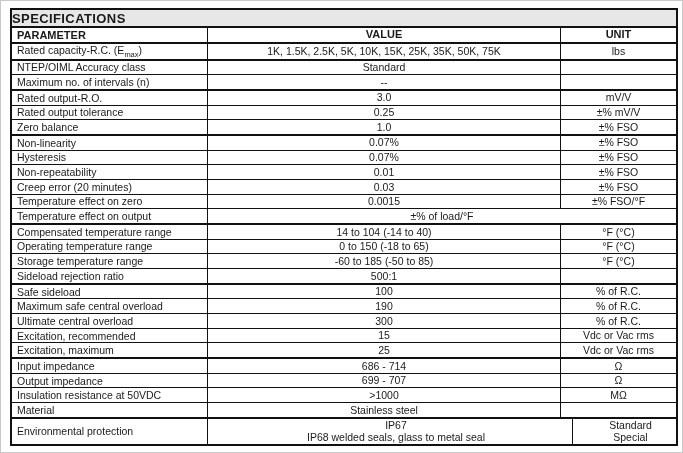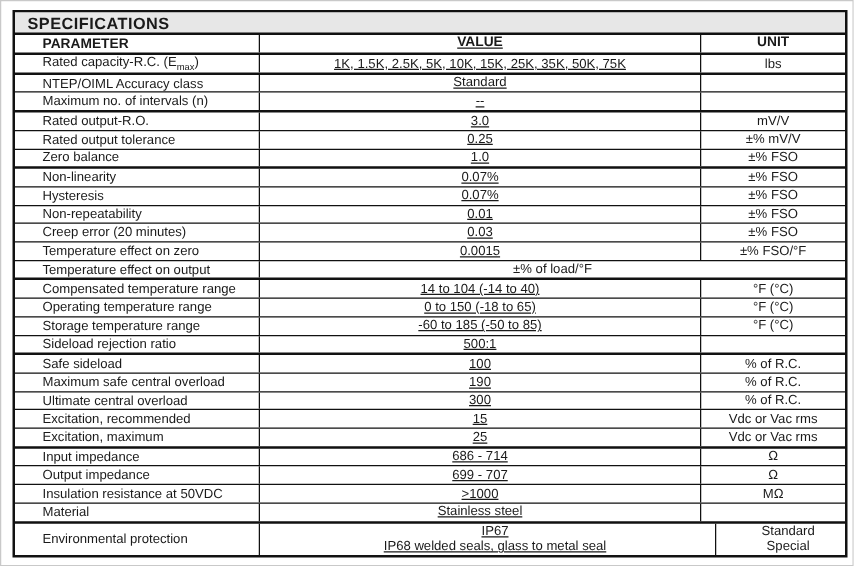--- a/index.html
+++ b/index.html
@@ -5,39 +5,39 @@
   * { margin:0; padding:0; box-sizing:border-box; }
   html,body { width:683px; height:453px; background:#ffffff; font-family:"Liberation Sans", sans-serif; color:#1a1a1a; }
   .page { position:relative; width:683px; height:453px; border:1px solid #c9c9c9; background:#ffffff; }
   .spec-table {
     position:absolute; left:9px; top:7px; width:668px; height:438px;
     border:2px solid #111111; background:#ffffff;
     display:flex; flex-direction:column;
   }
   .title-row {
     height:18px; flex:0 0 18px; background:#e7e7e7; border-bottom:2px solid #111111;
-    display:flex; align-items:flex-end; padding-left:10px;
+    display:flex; align-items:flex-end; 
     font-weight:bold; font-size:13px; letter-spacing:0.4px;
   }
   .header-row {
     height:16px; flex:0 0 16px; border-bottom:2px solid #111111;
     display:flex; font-weight:bold; font-size:11px;
   }
   .data-row { flex:1 1 0; display:flex; border-bottom:1px solid #111111; font-size:10.5px; }
   .data-row.thick { border-bottom-width:2px; }
   .data-row.tall { flex:1.85 1 0;gap:12px; }
   .data-row.last { border-bottom:none; }
   .cell-param {
     width:196px; flex:0 0 196px; border-right:1px solid #111111;
-    display:flex; align-items:center; padding-left:22px; text-align:left;
+    display:flex; align-items:center; padding-left:5px; text-align:left;
   }
   .cell-value {
     width:353px; flex:0 0 353px; border-right:1px solid #111111;
     display:flex; flex-direction:column; align-items:center; justify-content:center;
-    text-align:center; line-height:1.2;text-decoration:underline;
+    text-align:center; line-height:1.2;
   }
   .cell-unit {
     flex:1 1 auto; display:flex; flex-direction:column; align-items:center; justify-content:center;
     text-align:center; line-height:1.2;
   }
   .header-row .cell-param, .header-row .cell-value, .header-row .cell-unit { flex-direction:row; }
   sub.emax { font-size:7.5px; line-height:1; }
 </style>
 </head>
 <body>

